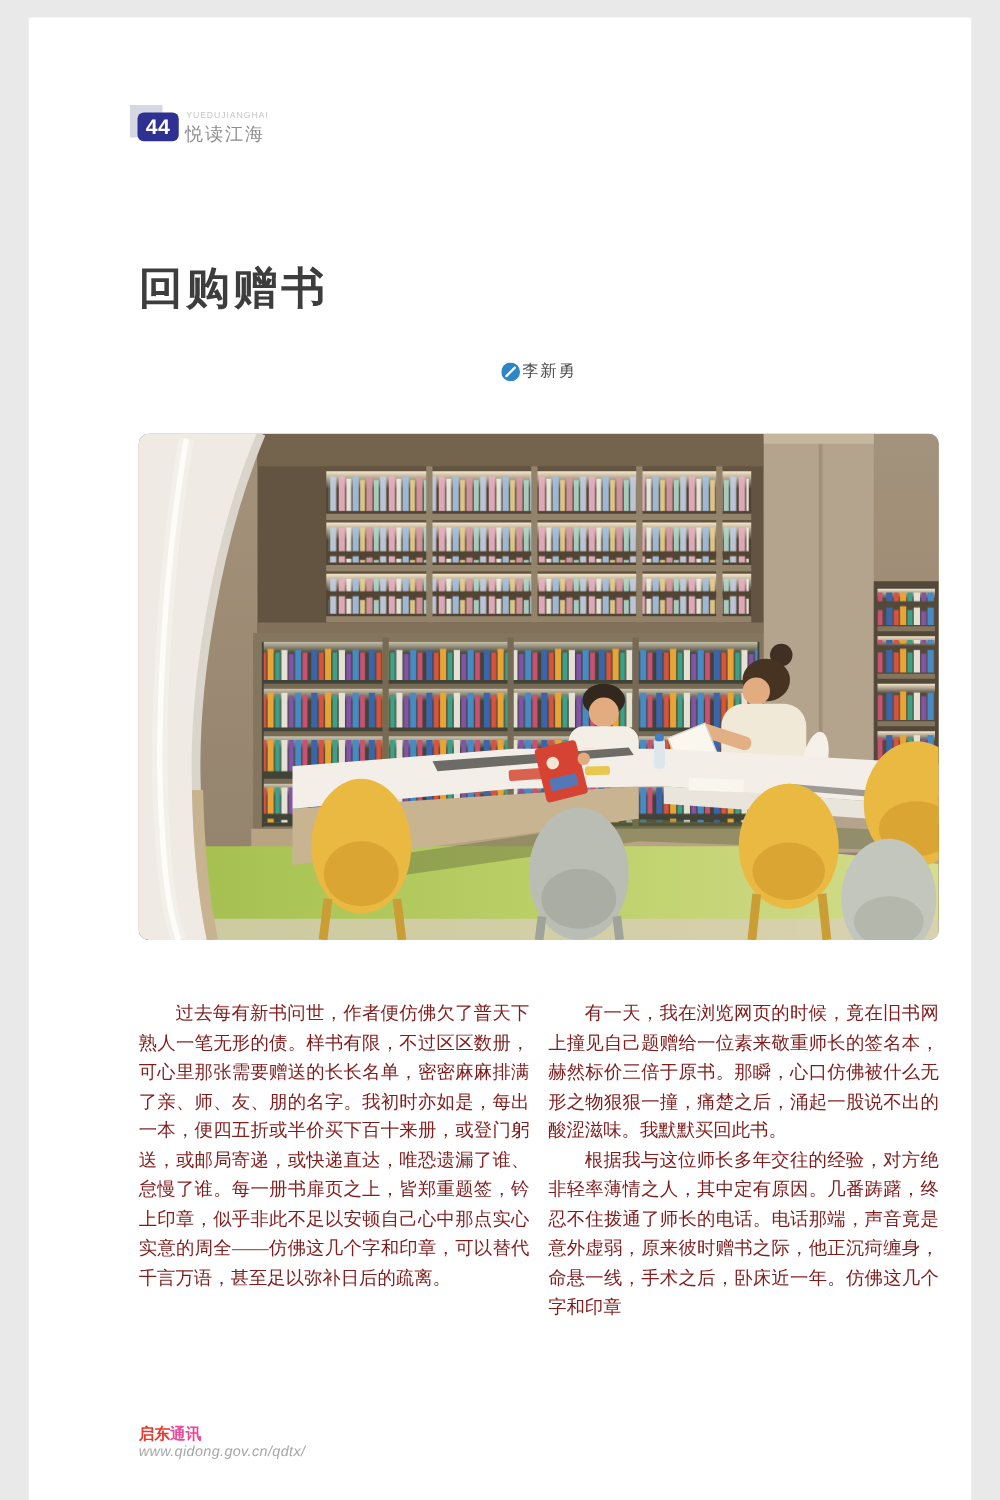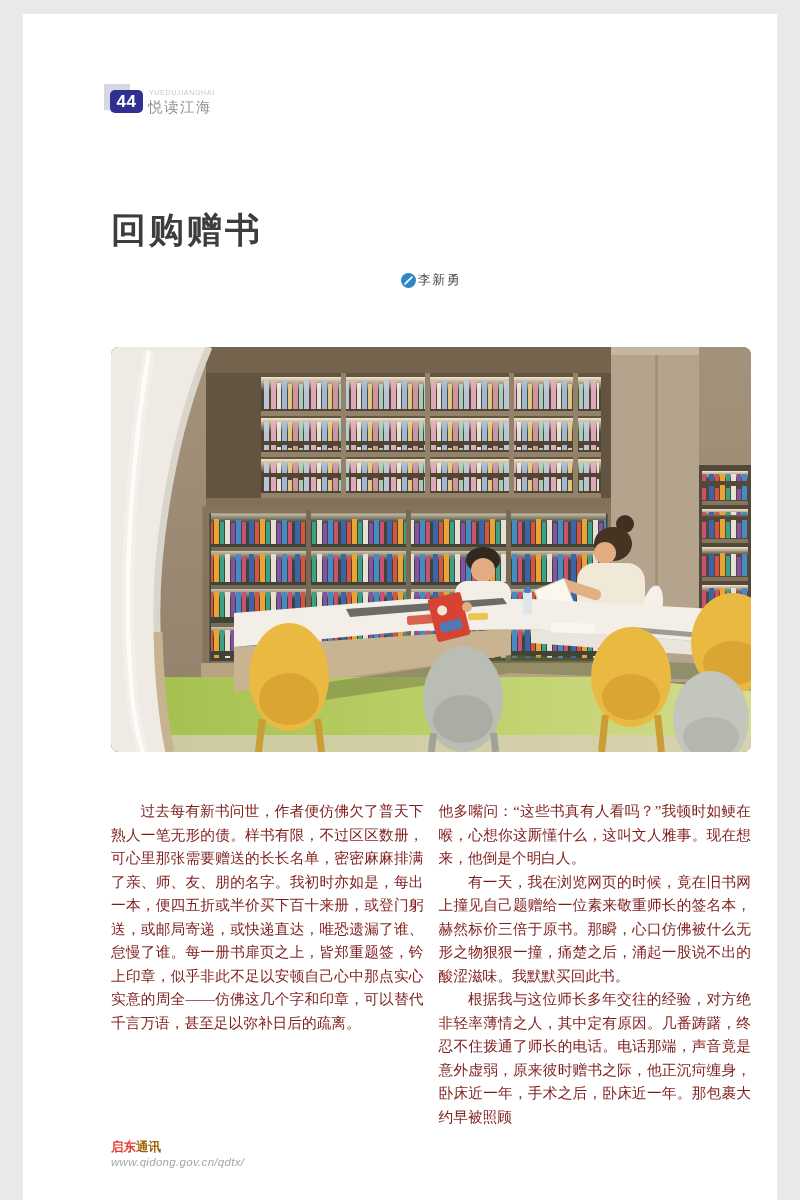--- a/index.html
+++ b/index.html
@@ -16,21 +16,21 @@
     display:flex;align-items:center;justify-content:center;letter-spacing:0.5px;
   }
   .masthead-en{position:absolute;left:126px;top:75px;font-size:7px;color:#c6c6c6;letter-spacing:0.7px;}
   .masthead-cn{position:absolute;left:125px;top:84px;font-size:14.5px;color:#8e8e8e;letter-spacing:1.5px;}
   
   .title{
     position:absolute;left:88px;top:193px;width:640px;
     font-size:35px;font-weight:700;color:#3d3d3d;letter-spacing:3px;margin:0;
   }
   .byline{
-    position:absolute;left:88px;top:257px;width:640px;
+    position:absolute;left:88px;top:274px;width:640px;
     display:flex;align-items:center;justify-content:center;gap:2px;
   }
   .author-icon{width:15px;height:15px;display:inline-block;}
   .author-icon svg{display:block;width:15px;height:15px;}
   .author-name{font-size:13px;color:#4c4c4c;letter-spacing:1.5px;}
   
   .photo{
     position:absolute;left:88px;top:333px;width:640px;height:405px;margin:0;
     border-radius:8px;overflow:hidden;background:#9f8e7a;
   }
@@ -43,21 +43,21 @@
   .col{flex:1;}
   .col p{
     margin:0;font-family:"Liberation Serif","DejaVu Serif",serif;
     font-size:14.7px;line-height:23.5px;color:#7f1d1d;text-align:justify;
   }
   .indent{text-indent:2em;}
   
   .footer{position:absolute;left:88px;top:1126px;}
   .pub{font-size:12.5px;line-height:14px;}
   .pub-bold{color:#e8382d;font-weight:bold;}
-  .pub-light{color:#a16207;font-weight:bold;}
+  .pub-light{color:#ec4899;font-weight:bold;}
   .url{font-size:11.5px;color:#a6a6a6;margin-top:2px;letter-spacing:0.3px;font-style:italic;}
 </style>
 </head>
 <body>
 
 <div class="page">
 
   <div>
     <div class="badge-shadow"></div>
     <div class="badge">44</div>
@@ -246,23 +246,22 @@
 
       <rect width="640" height="405" fill="#f3cfa0" opacity="0.07"></rect>
     </svg>
   </figure>
 
   <main class="columns">
     <div class="col">
       <p class="indent">过去每有新书问世，作者便仿佛欠了普天下熟人一笔无形的债。样书有限，不过区区数册，可心里那张需要赠送的长长名单，密密麻麻排满了亲、师、友、朋的名字。我初时亦如是，每出一本，便四五折或半价买下百十来册，或登门躬送，或邮局寄递，或快递直达，唯恐遗漏了谁、怠慢了谁。每一册书扉页之上，皆郑重题签，钤上印章，似乎非此不足以安顿自己心中那点实心实意的周全——仿佛这几个字和印章，可以替代千言万语，甚至足以弥补日后的疏离。</p>
     </div>
     <div class="col">
-      <p>他多嘴问：“这些书真有人看吗？”我顿时如鲠在喉，心想你这厮懂什么，这叫文人雅事。现在想来，他倒是个明白人。</p>
       <p class="indent">有一天，我在浏览网页的时候，竟在旧书网上撞见自己题赠给一位素来敬重师长的签名本，赫然标价三倍于原书。那瞬，心口仿佛被什么无形之物狠狠一撞，痛楚之后，涌起一股说不出的酸涩滋味。我默默买回此书。</p>
-      <p class="indent">根据我与这位师长多年交往的经验，对方绝非轻率薄情之人，其中定有原因。几番踌躇，终忍不住拨通了师长的电话。电话那端，声音竟是意外虚弱，原来彼时赠书之际，他正沉疴缠身，卧床近一年，手术之后，卧床近一年。那包裹大约早被照顾</p>
+      <p class="indent">根据我与这位师长多年交往的经验，对方绝非轻率薄情之人，其中定有原因。几番踌躇，终忍不住拨通了师长的电话。电话那端，声音竟是意外虚弱，原来彼时赠书之际，他正沉疴缠身，命悬一线，手术之后，卧床近一年。仿佛这几个字和印章</p>
     </div>
   </main>
 
   <div class="footer">
     <div class="pub">
       <span class="pub-bold">启东</span><span class="pub-light">通讯</span>
     </div>
     <div class="url">www.qidong.gov.cn/qdtx/</div>
   </div>
 

